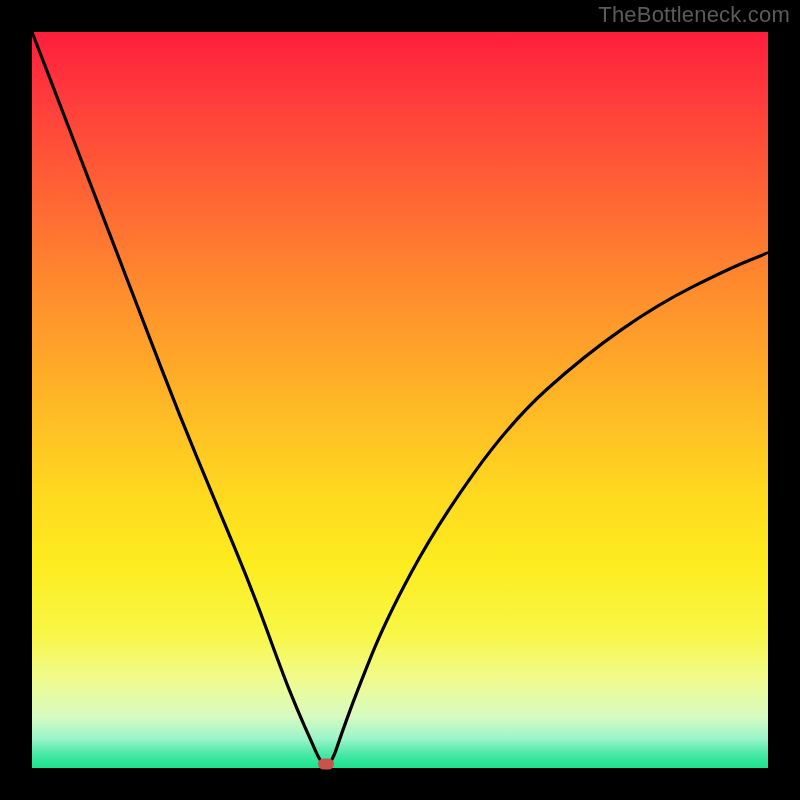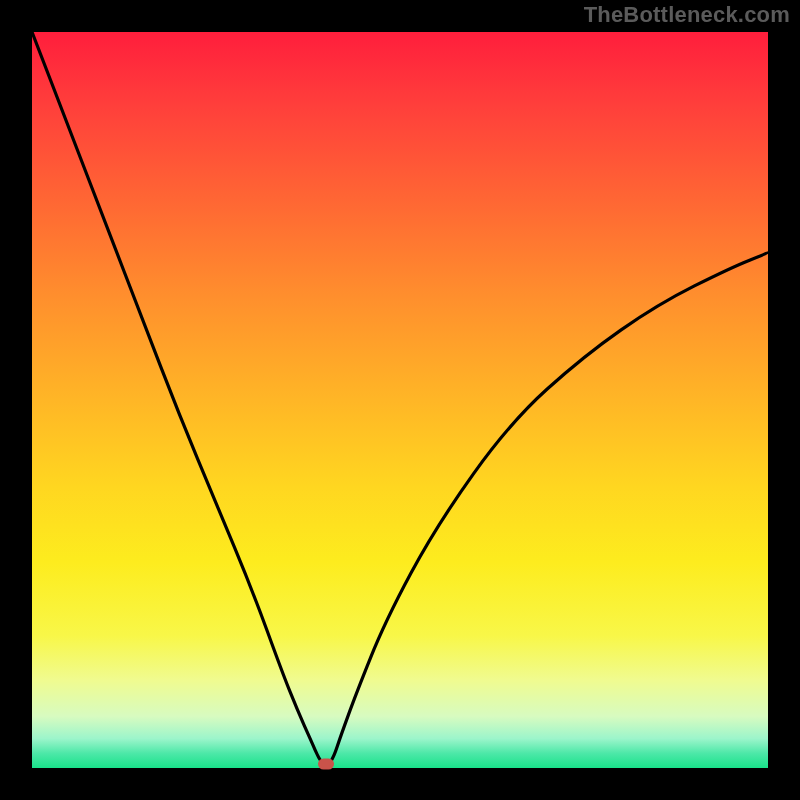--- a/index.html
+++ b/index.html
@@ -16,21 +16,21 @@
     width: 800px;
     height: 800px;
     background: #000;
   }
   .watermark {
     position: absolute;
     top: 2px;
     right: 10px;
     color: #5b5b5b;
     font-size: 22px;
-    font-weight: 700;
+    font-weight: 400;
     letter-spacing: 0.2px;
     z-index: 5;
   }
   .plot-area {
     position: absolute;
     left: 32px;
     top: 32px;
     width: 736px;
     height: 736px;
     

